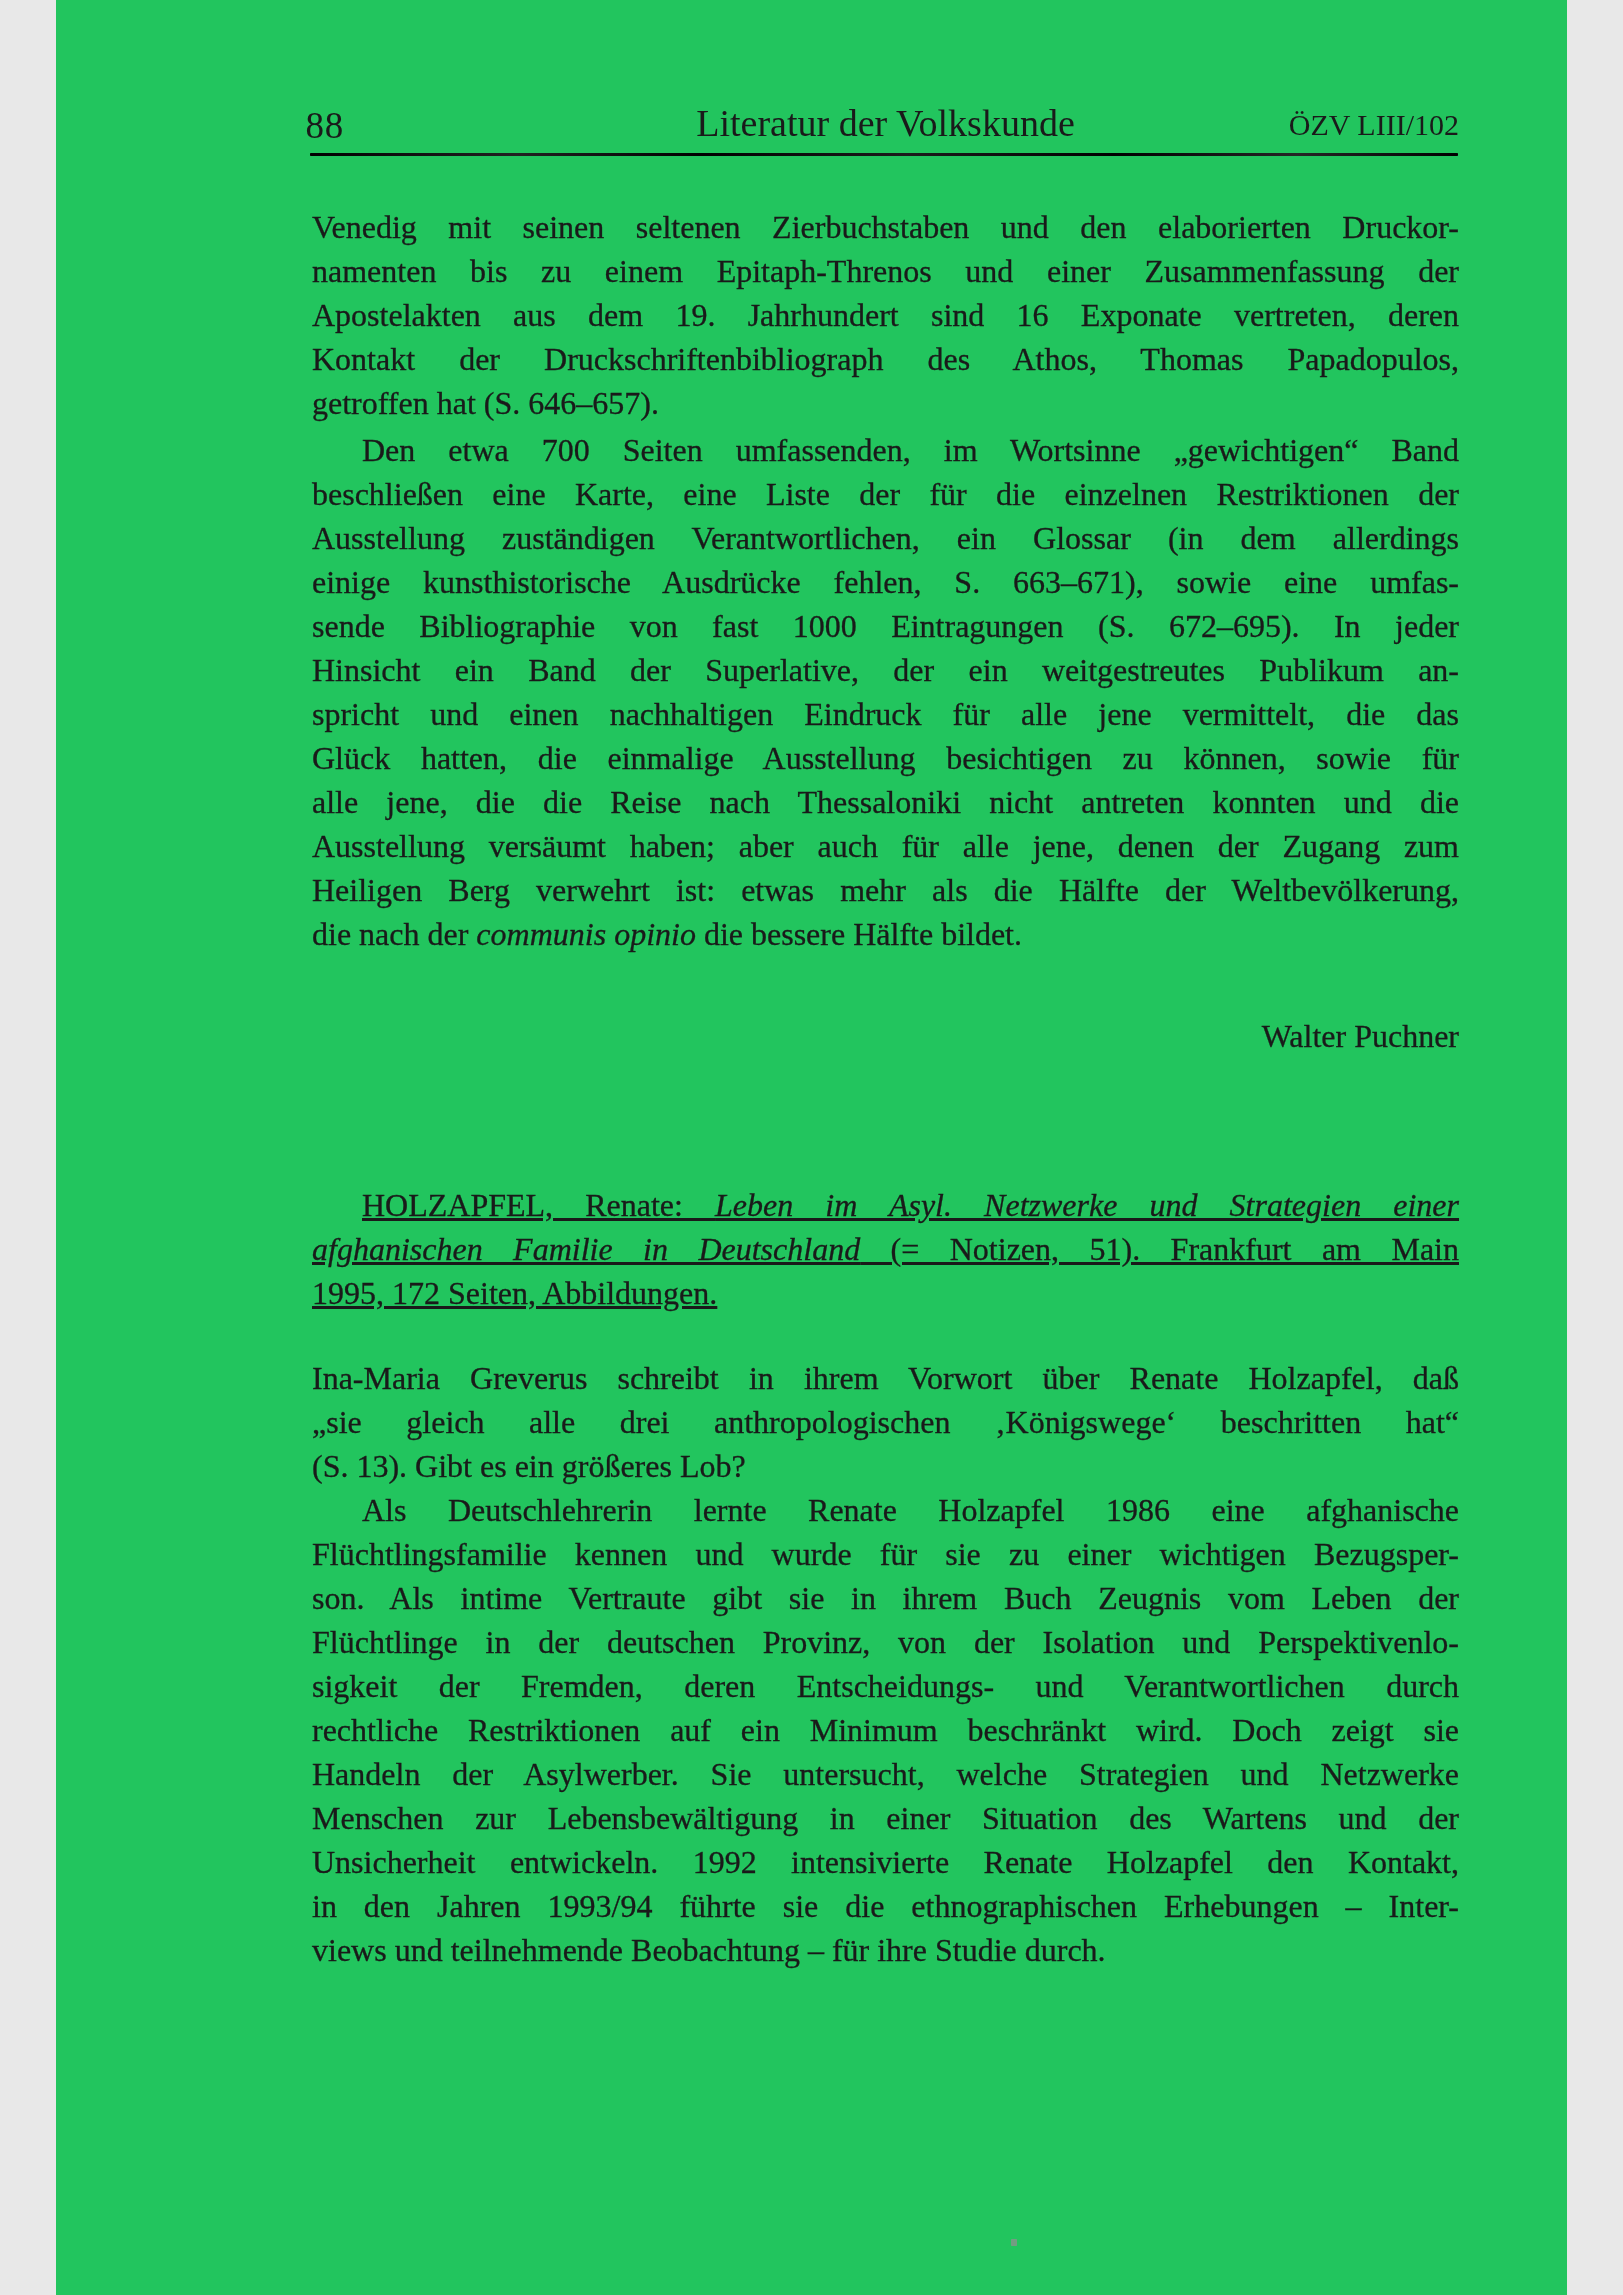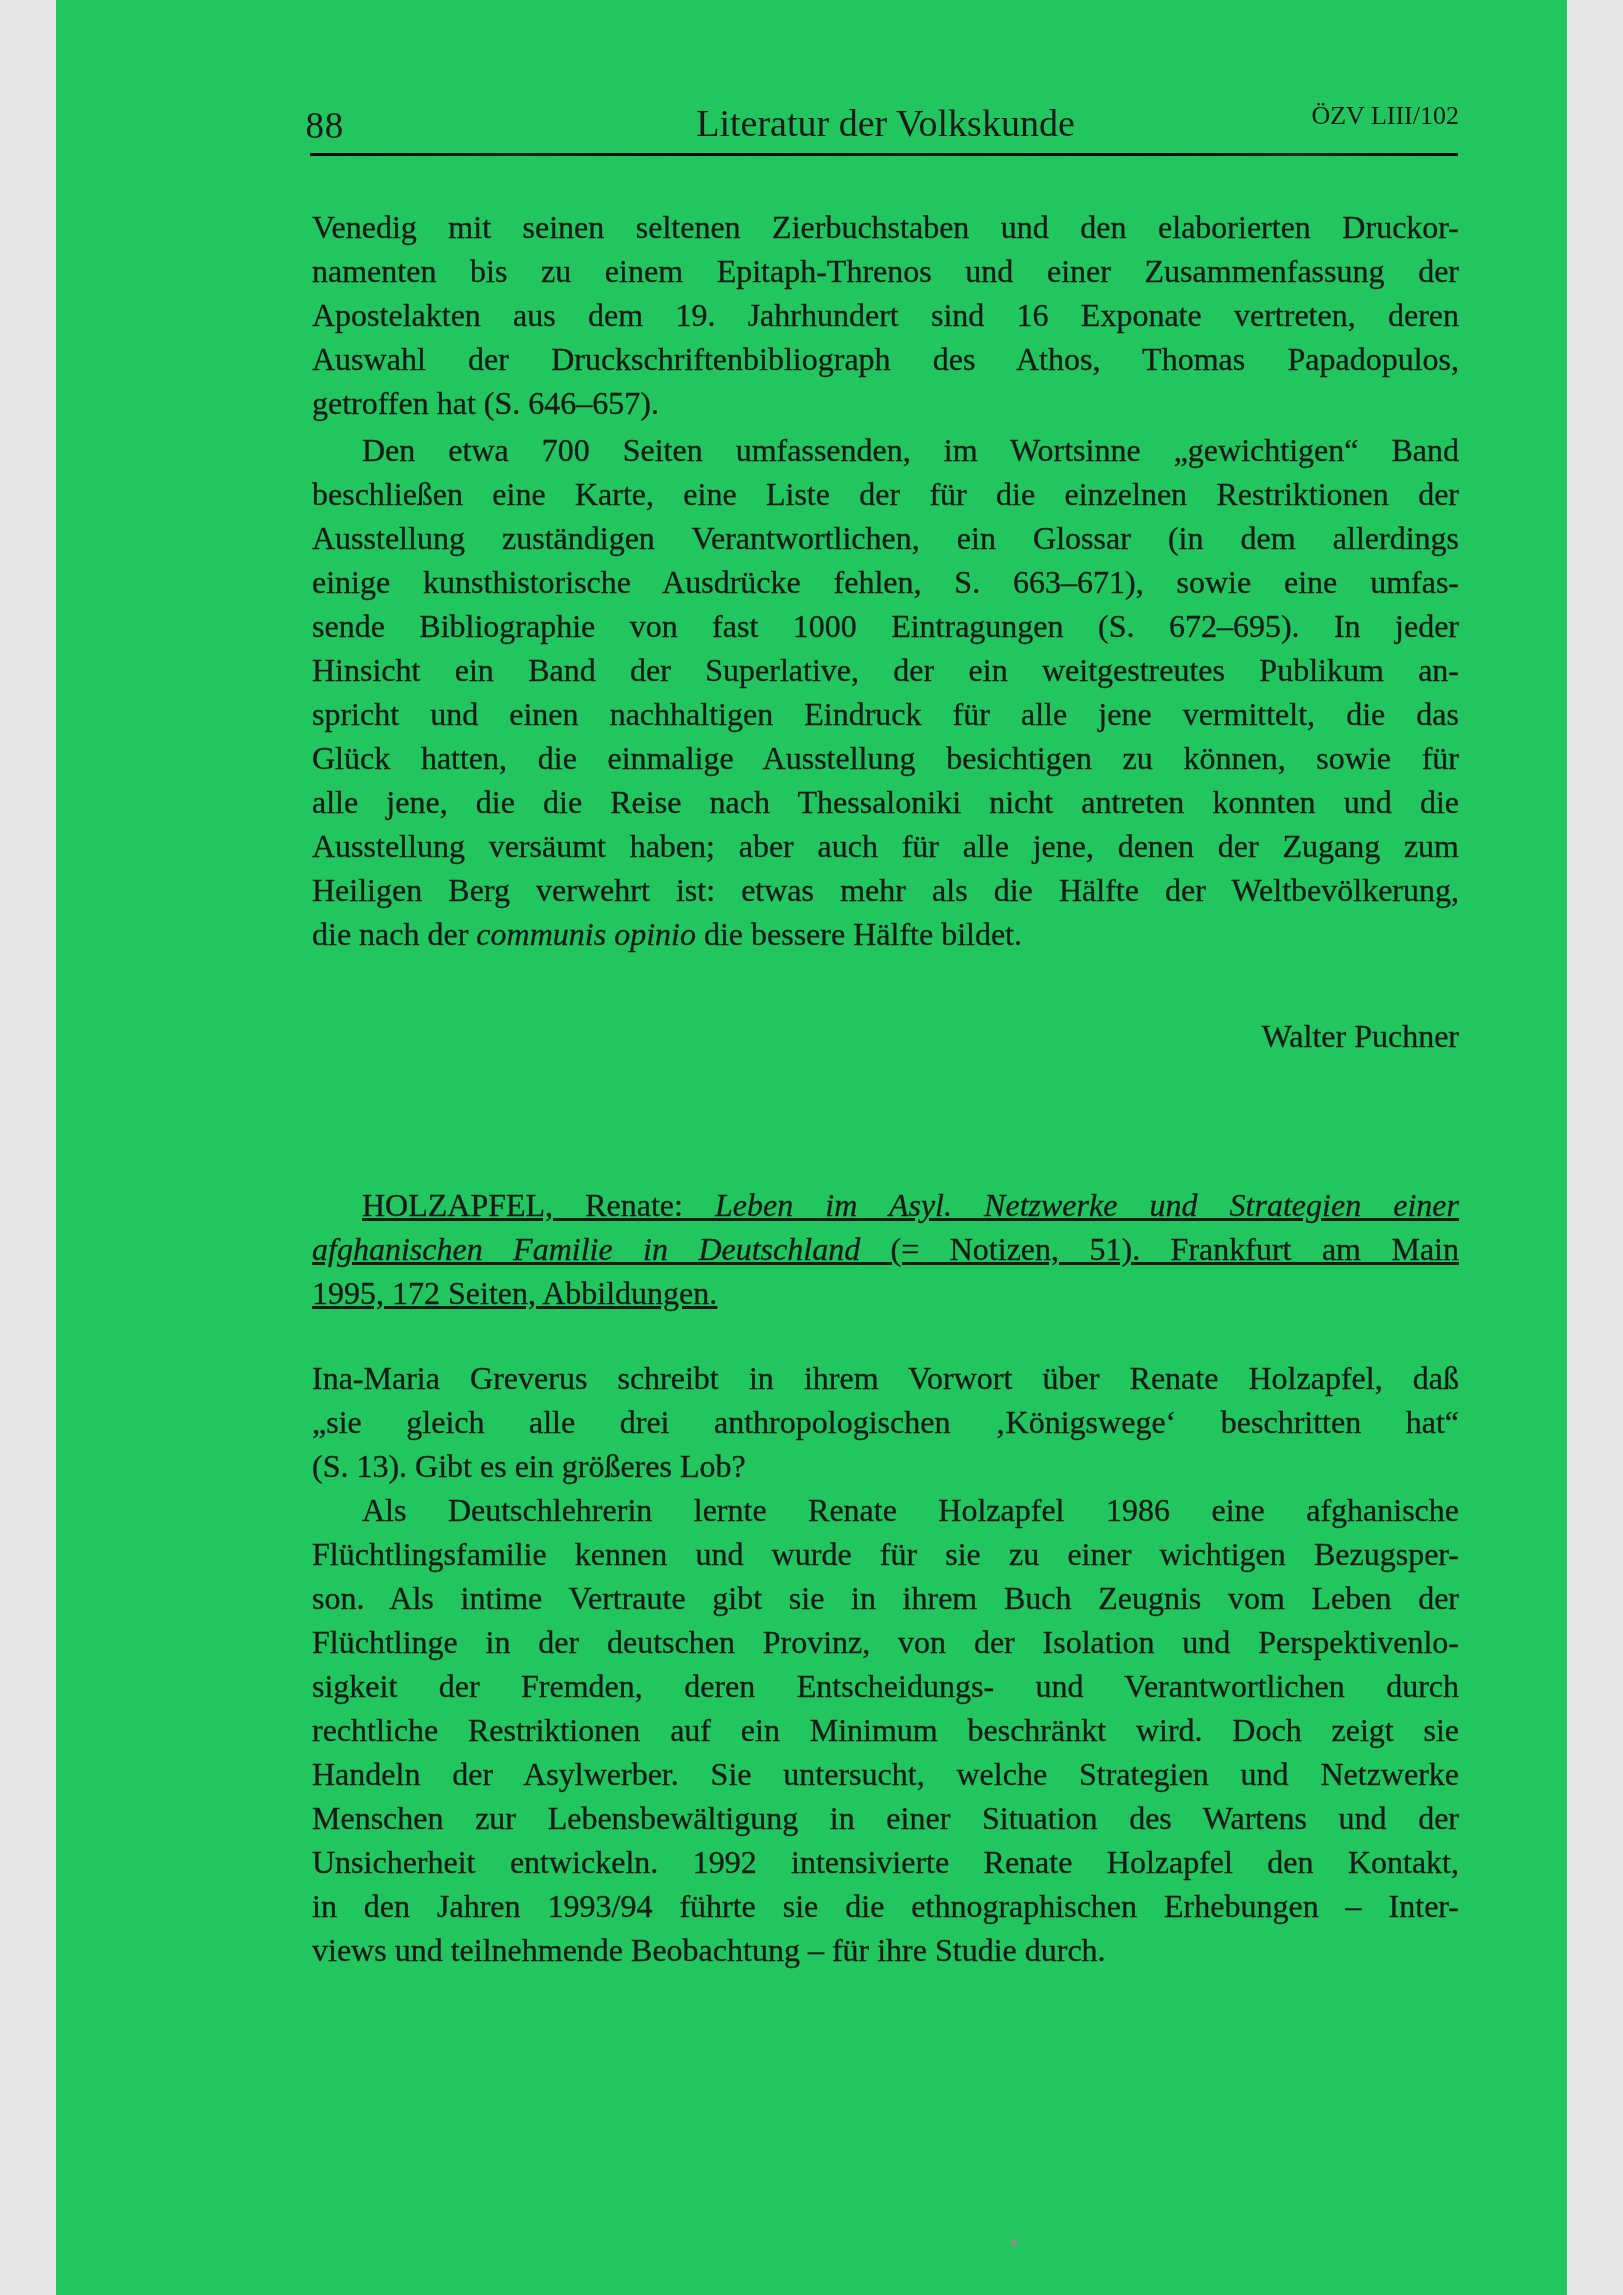--- a/index.html
+++ b/index.html
@@ -33,22 +33,22 @@
     position: absolute;
     left: 50%;
     transform: translateX(-50%);
     bottom: 1.6px;
     font-size: 38px;
     line-height: 1;
   }
   .journal-ref {
     position: absolute;
     right: 0;
-    bottom: 15px;
-    font-size: 26px;
+    bottom: 4px;
+    font-size: 30px;
     line-height: 1;
   }
   .header-rule {
     position: absolute;
     top: 153px;
     left: 254px;
     width: 1148px;
     height: 3.2px;
     background: linear-gradient(90deg, #000 0%, #222 18%, #000 34%, #1c1c1c 52%, #000 70%, #262626 86%, #000 100%);
     border-radius: 0.8px;
@@ -99,21 +99,21 @@
     <span class="journal-ref">ÖZV LIII/102</span>
   </div>
 
   <div class="header-rule"></div>
 
   <div class="body">
     <div class="para" id="blk-opening">
         <div class="line"><span>Venedig mit seinen seltenen Zierbuchstaben und den elaborierten Druckor-</span></div>
         <div class="line"><span>namenten bis zu einem Epitaph-Threnos und einer Zusammenfassung der</span></div>
         <div class="line"><span>Apostelakten aus dem 19. Jahrhundert sind 16 Exponate vertreten, deren</span></div>
-        <div class="line"><span>Auswahl der Druckschriftenbibliograph des Athos, Thomas Papadopulos,</span></div>
+        <div class="line"><span>Kontakt der Druckschriftenbibliograph des Athos, Thomas Papadopulos,</span></div>
         <div class="line end"><span>getroffen hat (S. 646–657).</span></div>
       </div>
     <div class="para" id="blk-band">
         <div class="line indent"><span>Den etwa 700 Seiten umfassenden, im Wortsinne „gewichtigen“ Band</span></div>
         <div class="line"><span>beschließen eine Karte, eine Liste der für die einzelnen Restriktionen der</span></div>
         <div class="line"><span>Ausstellung zuständigen Verantwortlichen, ein Glossar (in dem allerdings</span></div>
         <div class="line"><span>einige kunsthistorische Ausdrücke fehlen, S. 663–671), sowie eine umfas-</span></div>
         <div class="line"><span>sende Bibliographie von fast 1000 Eintragungen (S. 672–695). In jeder</span></div>
         <div class="line"><span>Hinsicht ein Band der Superlative, der ein weitgestreutes Publikum an-</span></div>
         <div class="line"><span>spricht und einen nachhaltigen Eindruck für alle jene vermittelt, die das</span></div>

